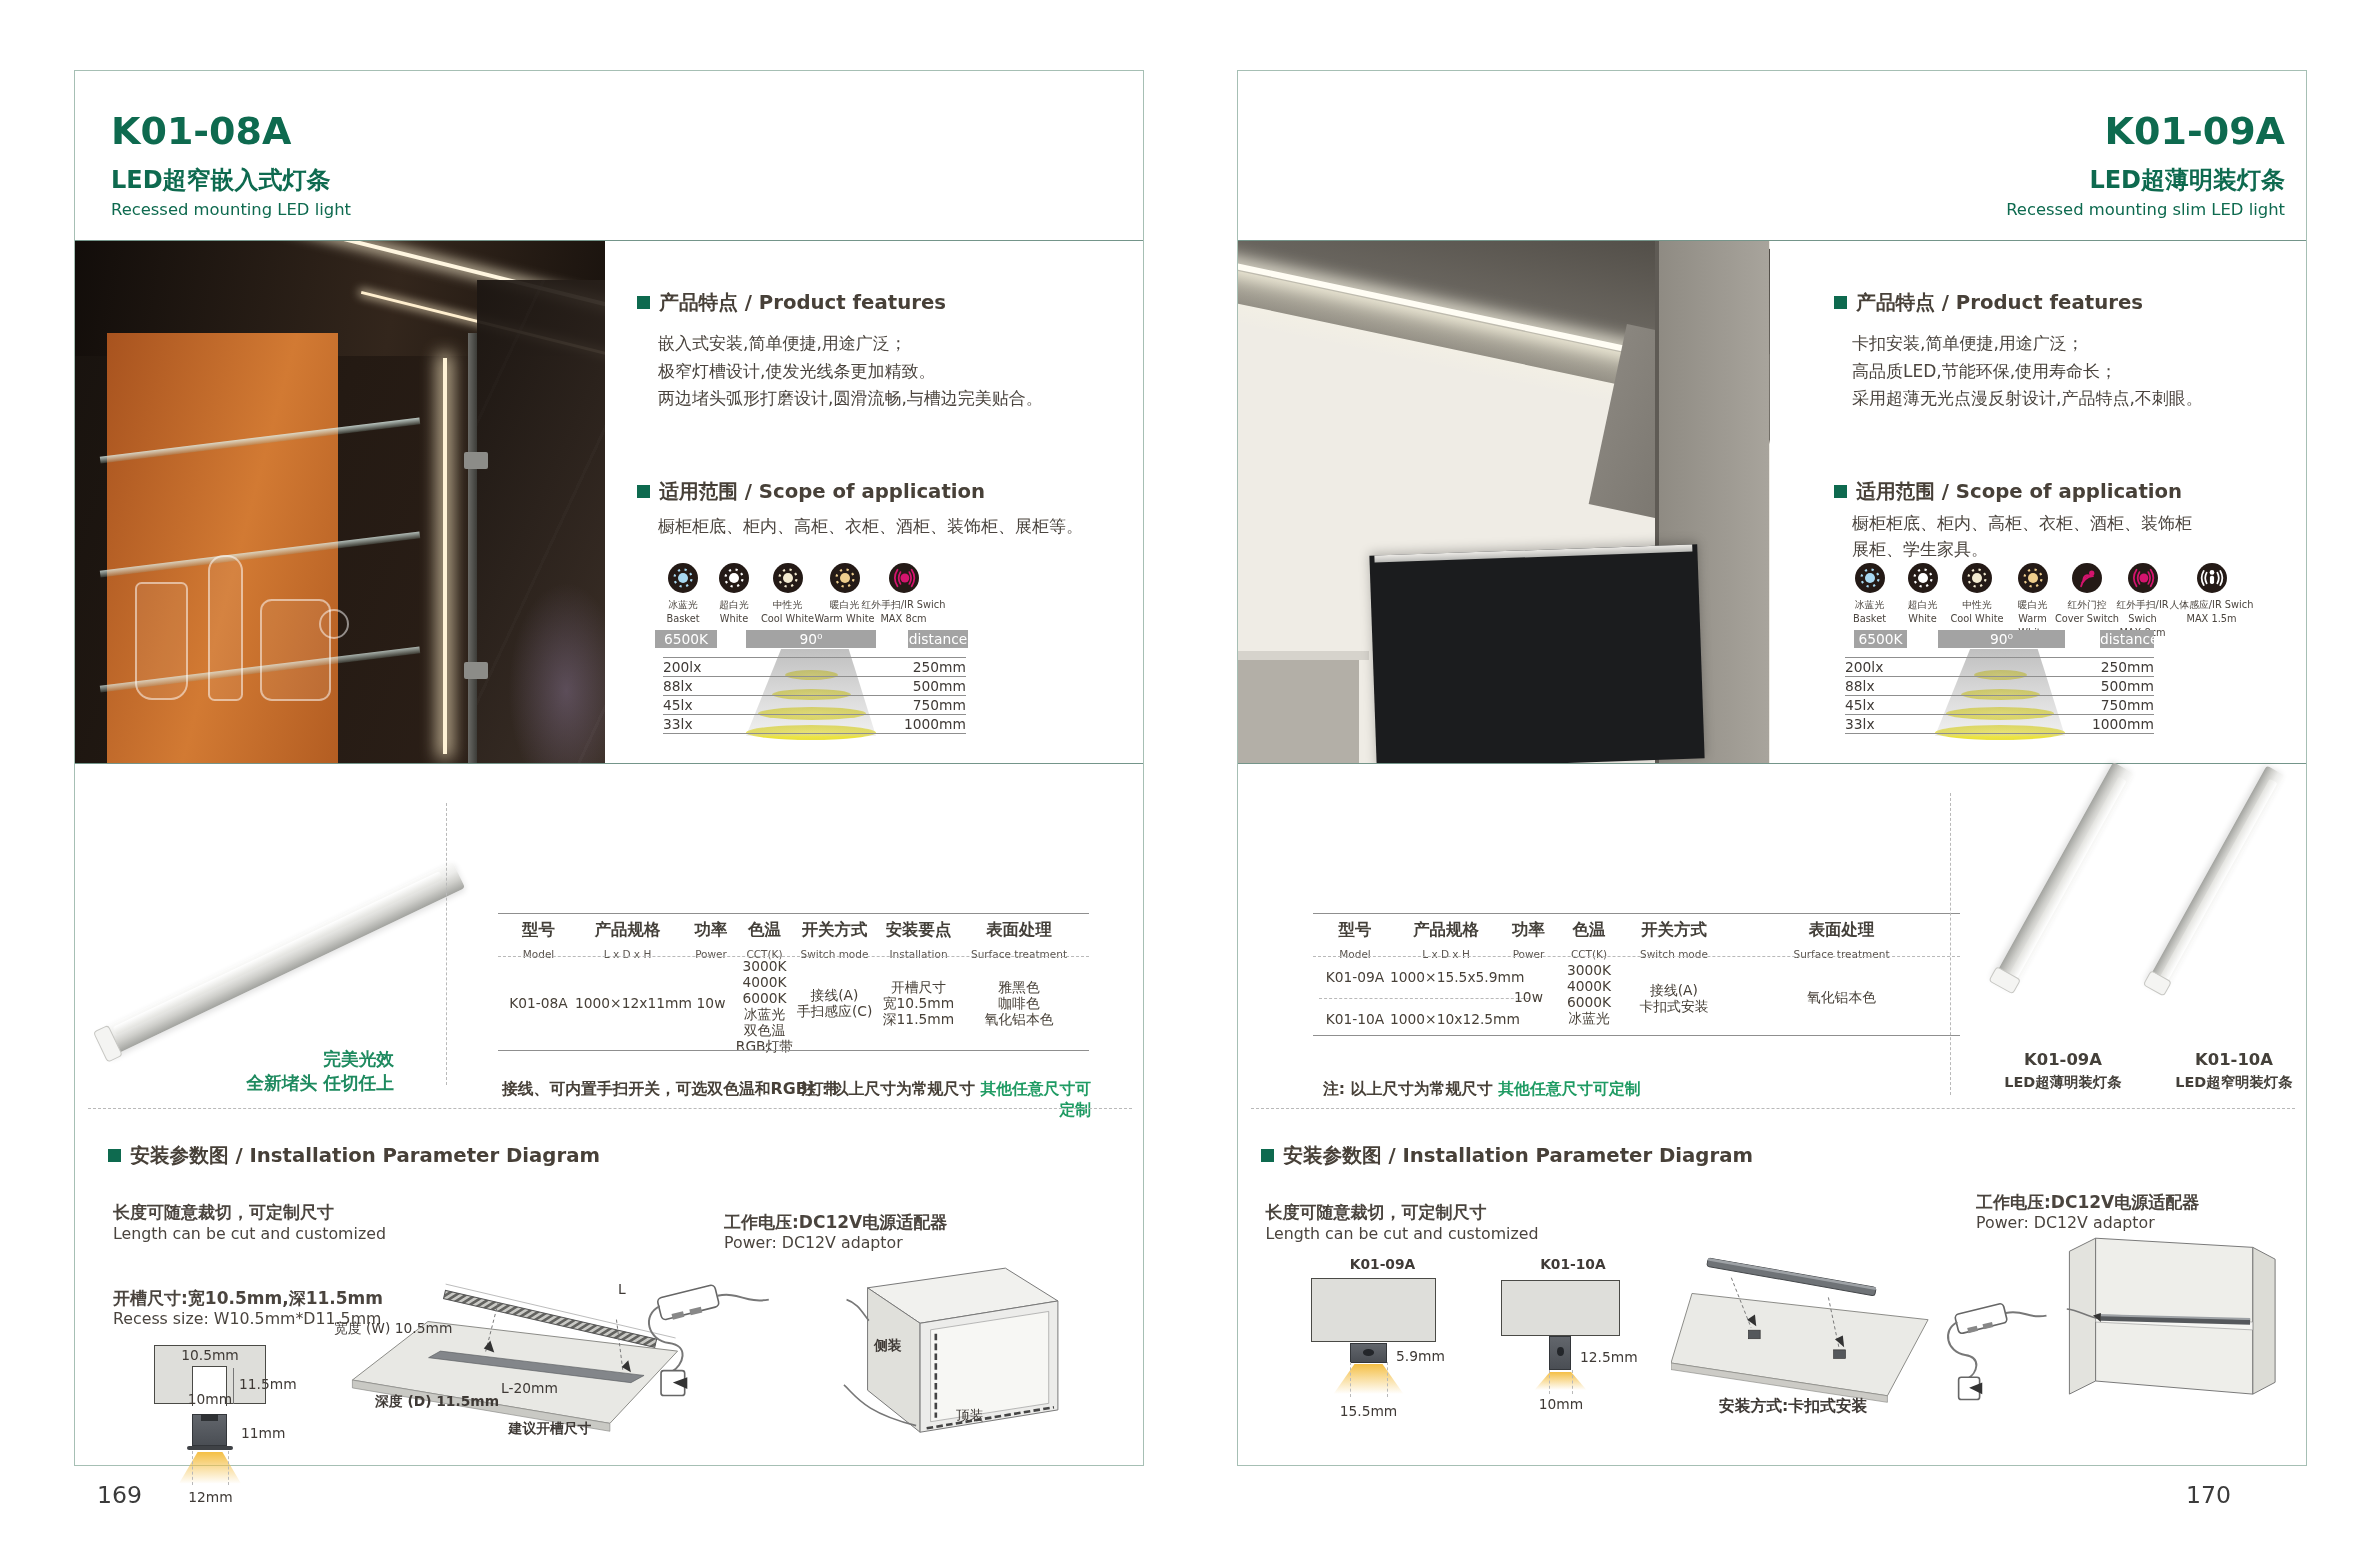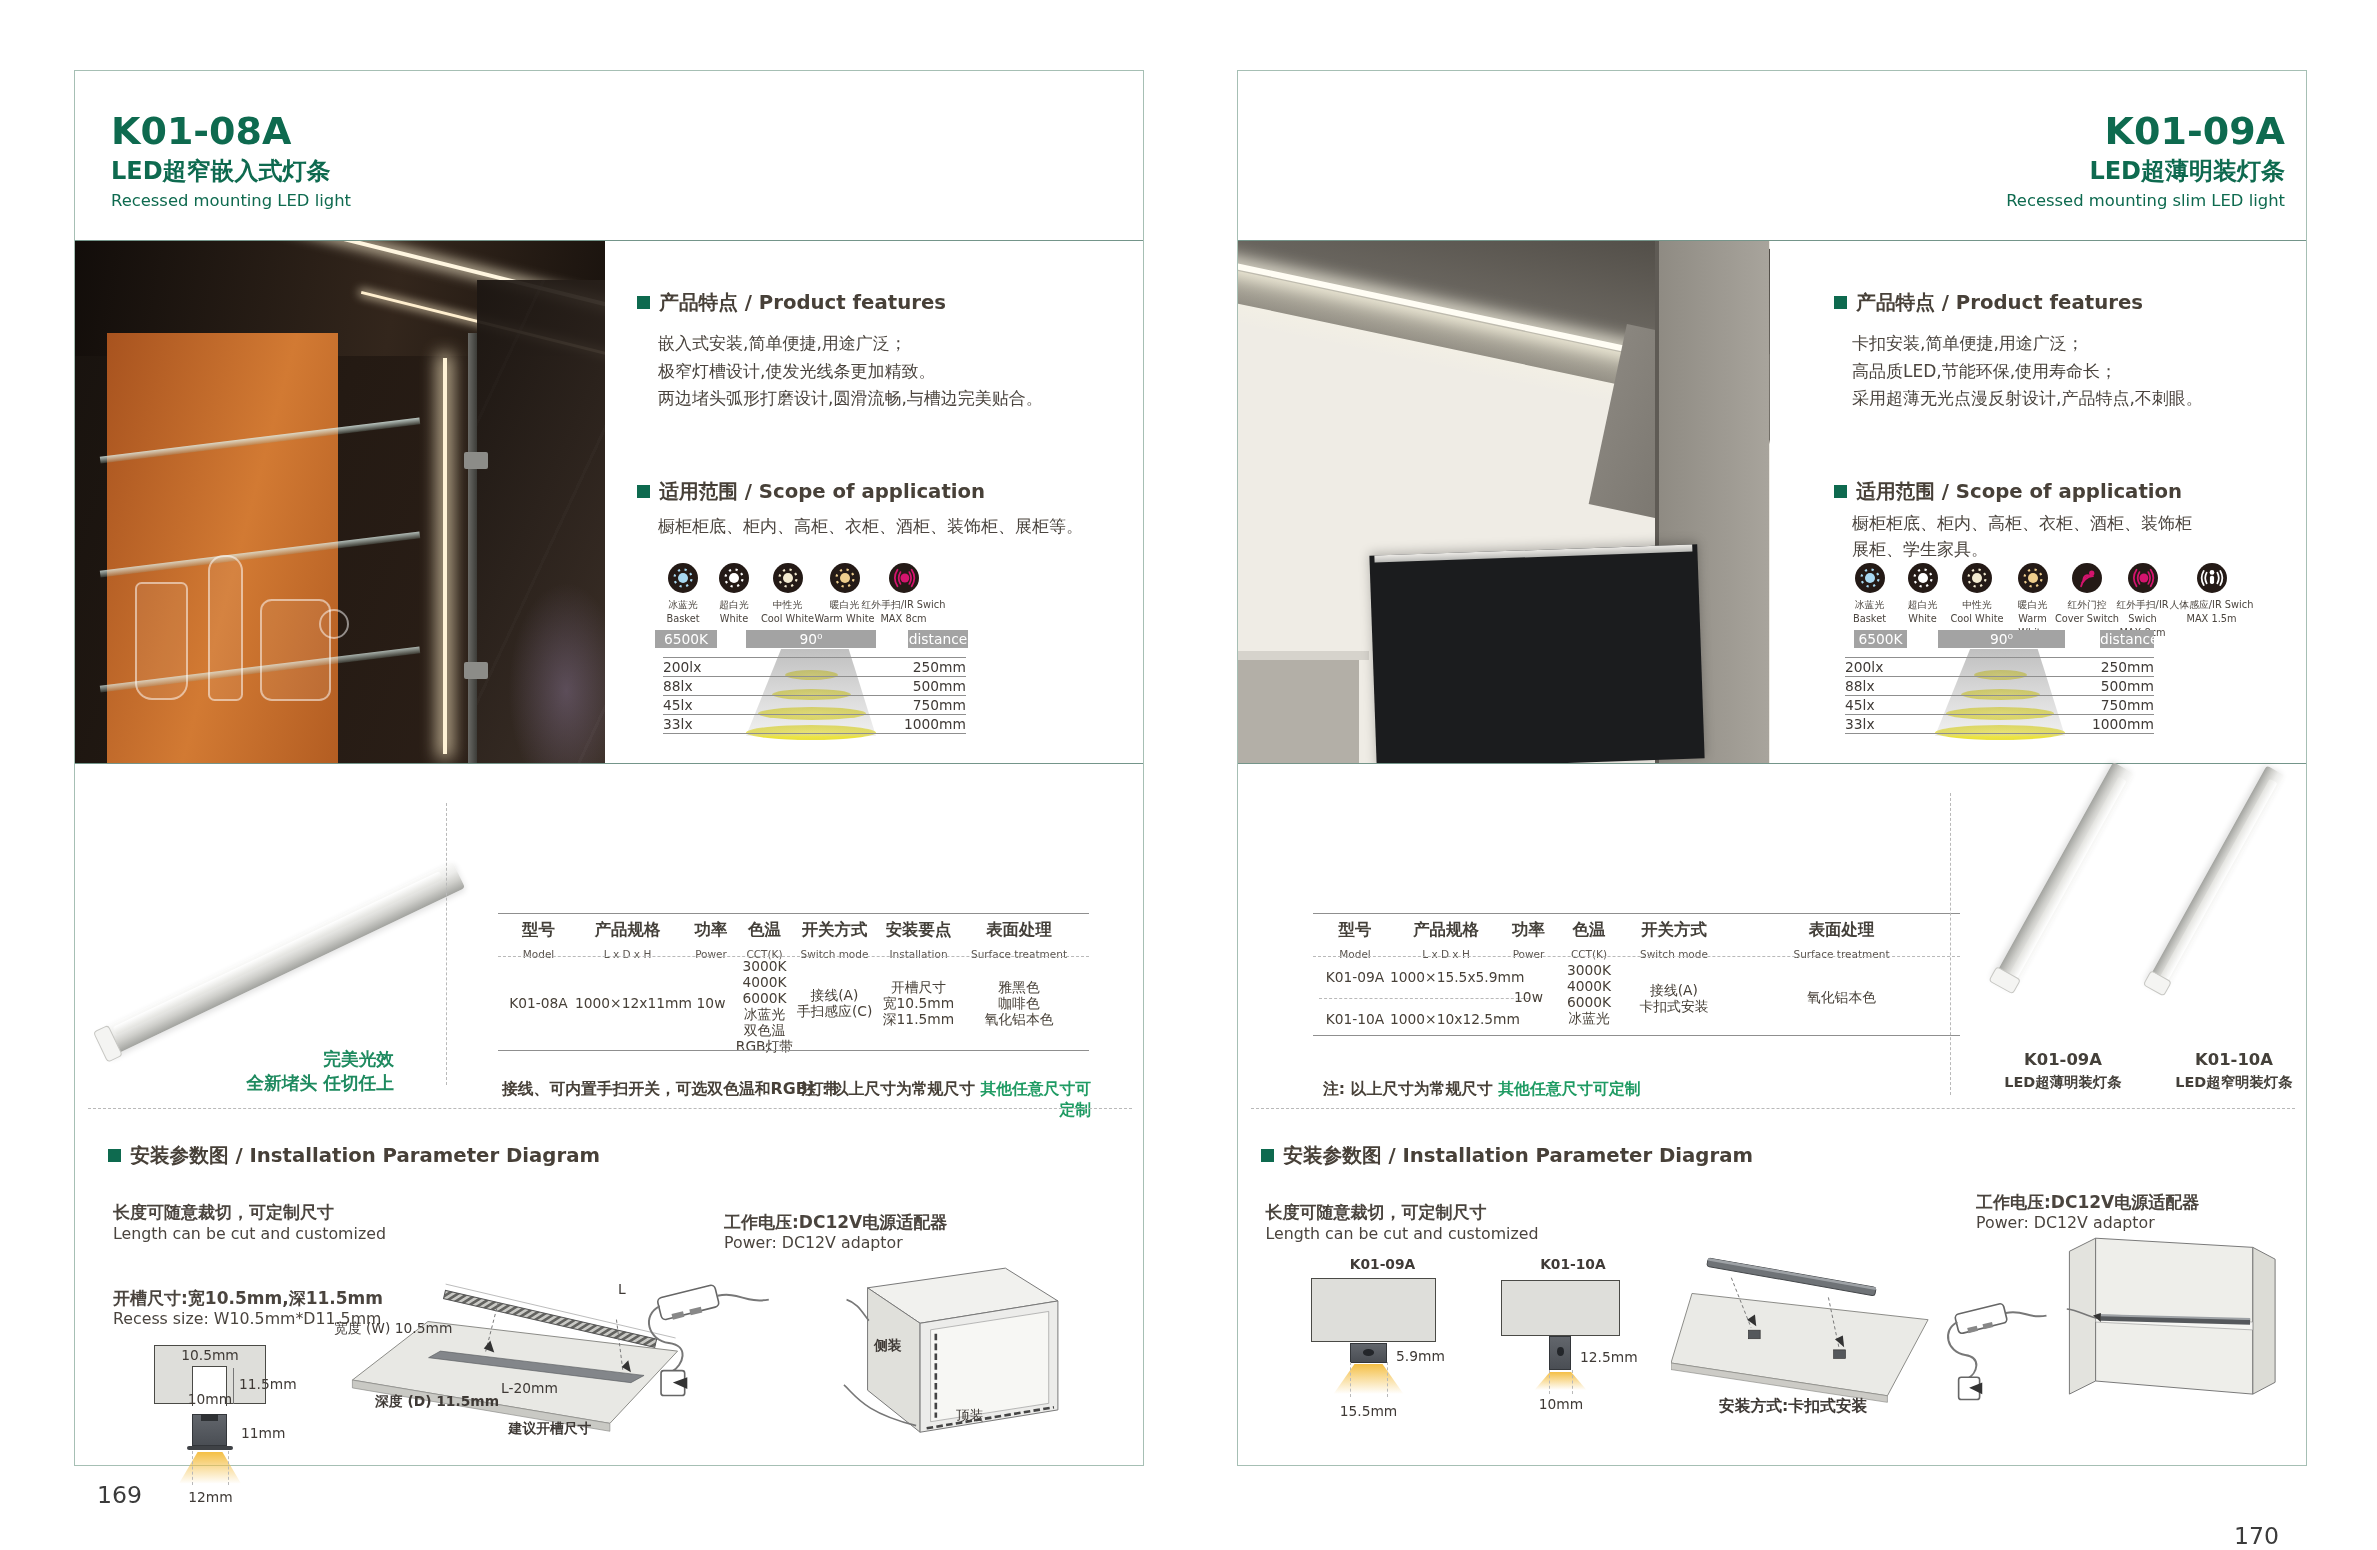--- a/index.html
+++ b/index.html
@@ -7,21 +7,21 @@
     --line:#74958a; --tline:#8f8f8f; --dash:#b9b9b9; --bar:#a3a3a3;
   }
   *{margin:0;padding:0;box-sizing:border-box}
   body{width:2377px;height:1550px;background:#fff;font-family:"DejaVu Sans","Liberation Sans",sans-serif;color:var(--ink);position:relative;overflow:hidden}
   .a{position:absolute}
   .page{position:absolute;top:70px;width:1070px;height:1396px;background:#fff;border:1.3px solid #a6bfb4}
   .hline{position:absolute;height:1.3px;background:var(--line)}
   .dash-h{position:absolute;border-top:1.3px dashed var(--dash)}
   .dash-v{position:absolute;border-left:1.3px dashed var(--dash)}
   .model-big{font-size:38px;font-weight:bold;color:var(--green);letter-spacing:0}
-  .title-cn{font-size:24px;font-weight:bold;color:var(--green);margin-top:2px}
+  .title-cn{font-size:24px;font-weight:bold;color:var(--green);margin-top:11px}
   .title-en{font-size:16.4px;color:var(--green);margin-top:3.9px}
   .sec-h{position:absolute;display:flex;align-items:center;gap:9.2px;font-size:19.7px;font-weight:bold;color:#474038}
   .sec-h::before{content:"";width:13px;height:13px;background:var(--green);flex:0 0 auto}
   .body-cn{position:absolute;font-size:17px;color:#4a443e}
   .icon{position:absolute;text-align:center}
   .icon-circle{width:30px;height:30px;border-radius:50%;background:#241a16;margin:0 auto;display:flex;align-items:center;justify-content:center}
   .icon-circle svg{width:26px;height:26px}
   .icon-label{margin-top:5.3px;font-size:9.8px;color:#4a443e;line-height:1.4}
   .gbar{position:absolute;height:18.4px;background:var(--bar);color:#fff;text-align:center;font-size:13.8px;line-height:18.4px}
   .dt{position:absolute;border-top:1.3px solid var(--tline);z-index:2}
@@ -621,14 +621,14 @@
           <rect x="70" y="130" width="228" height="8" fill="#55585c" transform="rotate(1.5 70 130)"></rect>
           <rect x="70" y="128" width="228" height="3" fill="#9ea2a6" transform="rotate(1.5 70 130)"></rect>
         </g>
       <path d="M18 120 C 36 122, 46 130, 64 134" fill="none" stroke="#777" stroke-width="2.5"></path>
       <polygon points="58,130 70,126 70,140" fill="#333"></polygon>
     </svg>
   </div>
 </div>
 
 <div class="pageno" style="left:97px;top:1481px">169</div>
-<div class="pageno" style="left:2186px;top:1522px;width:93px;text-align:right">170</div>
+<div class="pageno" style="left:2186px;top:1481px;width:93px;text-align:left">170</div>
 
 
 </body></html>

